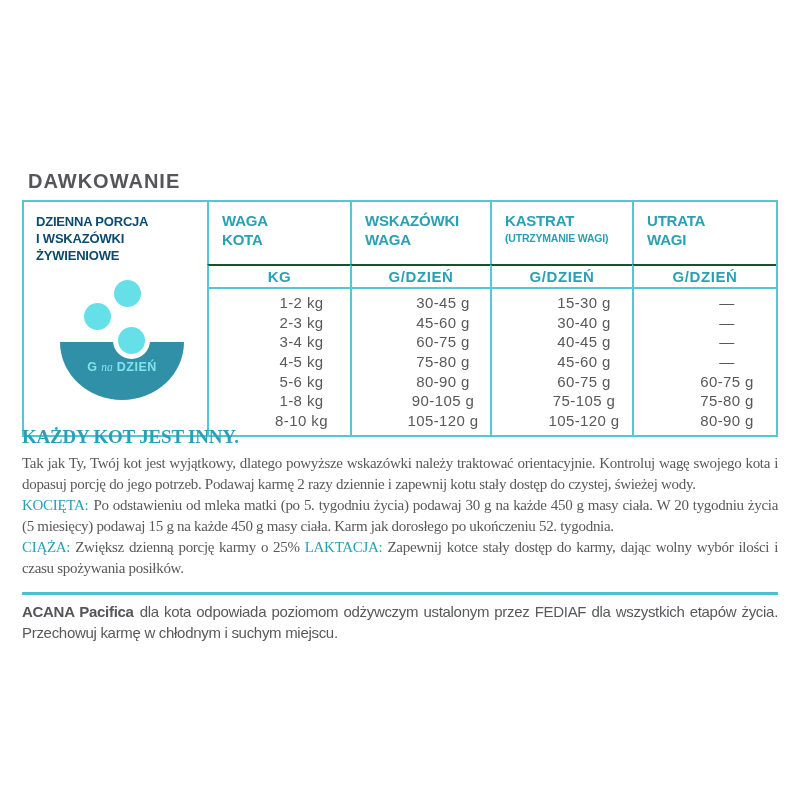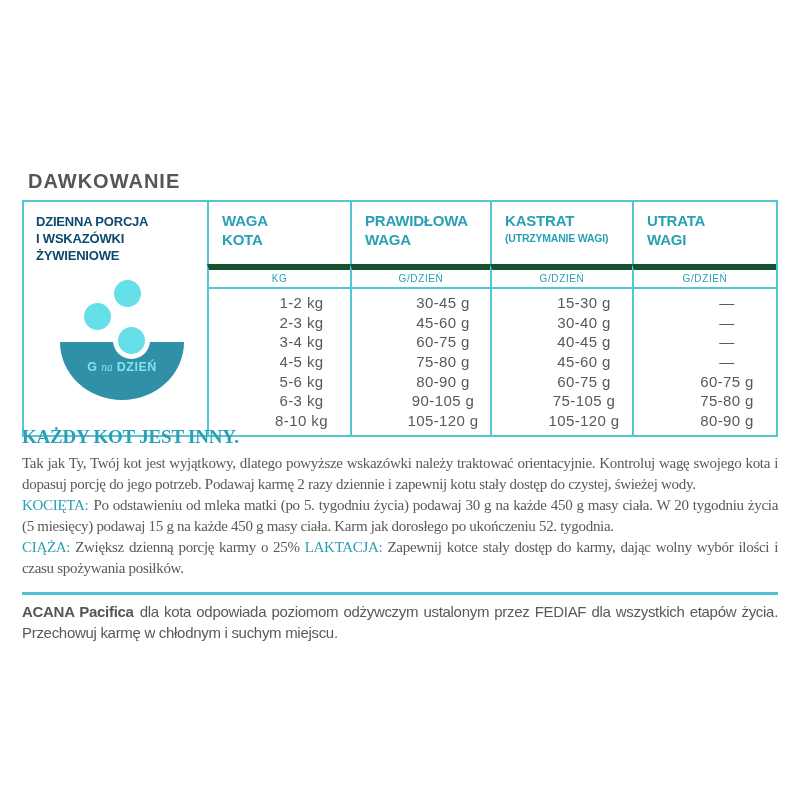--- a/index.html
+++ b/index.html
@@ -38,23 +38,23 @@
   }
   .head-title {
     color:#2aa0b4; font-weight:bold; font-size:15px;
     letter-spacing:-0.2px; line-height:1.25;
   }
   .head-sub {
     color:#2aa0b4; font-weight:bold; font-size:10.5px;
     letter-spacing:-0.2px; margin-top:1px;
   }
   .unit-cell {
-    grid-row:2; border-left:2px solid #55c6d3; border-top:6px solid #14532d;
+    grid-row:2; border-left:2px solid #55c6d3; border-top:2px solid #14532d;
     display:flex; align-items:center; justify-content:center;
-    color:#2aa0b4; font-weight:normal; font-size:10px; letter-spacing:0.6px;
+    color:#2aa0b4; font-weight:bold; font-size:15px; letter-spacing:0.6px;
   }
   .body-cell {
     grid-row:3; border-left:2px solid #55c6d3; border-top:2px solid #55c6d3;
     display:flex; flex-direction:column; padding:4px 0 5px;
   }
   .val {
     flex:1; display:flex; align-items:center; justify-content:center;
     color:#58595b; font-size:15px; letter-spacing:0.4px;padding-left:44px;
   }
   
@@ -132,21 +132,21 @@
     </div>
 
     <div class="head-cell" style="grid-column:2">
       <div class="head-title">
         <div>WAGA</div>
         <div>KOTA</div>
       </div>
     </div>
     <div class="head-cell" style="grid-column:3">
       <div class="head-title">
-        <div>PRAWIDŁOWA</div>
+        <div>WSKAZÓWKI</div>
         <div>WAGA</div>
       </div>
     </div>
     <div class="head-cell" style="grid-column:5">
       <div class="head-title">
         <div>UTRATA</div>
         <div>WAGI</div>
       </div>
     </div>
     <div class="head-cell" style="grid-column:4">
@@ -160,21 +160,21 @@
     <div class="unit-cell" style="grid-column:3">G/DZIEŃ</div>
     <div class="unit-cell" style="grid-column:4">G/DZIEŃ</div>
     <div class="unit-cell" style="grid-column:5">G/DZIEŃ</div>
 
     <div class="body-cell" style="grid-column:2">
       <div class="val">1-2 kg</div>
       <div class="val">2-3 kg</div>
       <div class="val">3-4 kg</div>
       <div class="val">4-5 kg</div>
       <div class="val">5-6 kg</div>
-      <div class="val">6-3 kg</div>
+      <div class="val">1-8 kg</div>
       <div class="val">8-10 kg</div>
     </div>
     <div class="body-cell" style="grid-column:3">
       <div class="val">30-45 g</div>
       <div class="val">45-60 g</div>
       <div class="val">60-75 g</div>
       <div class="val">75-80 g</div>
       <div class="val">80-90 g</div>
       <div class="val">90-105 g</div>
       <div class="val">105-120 g</div>

